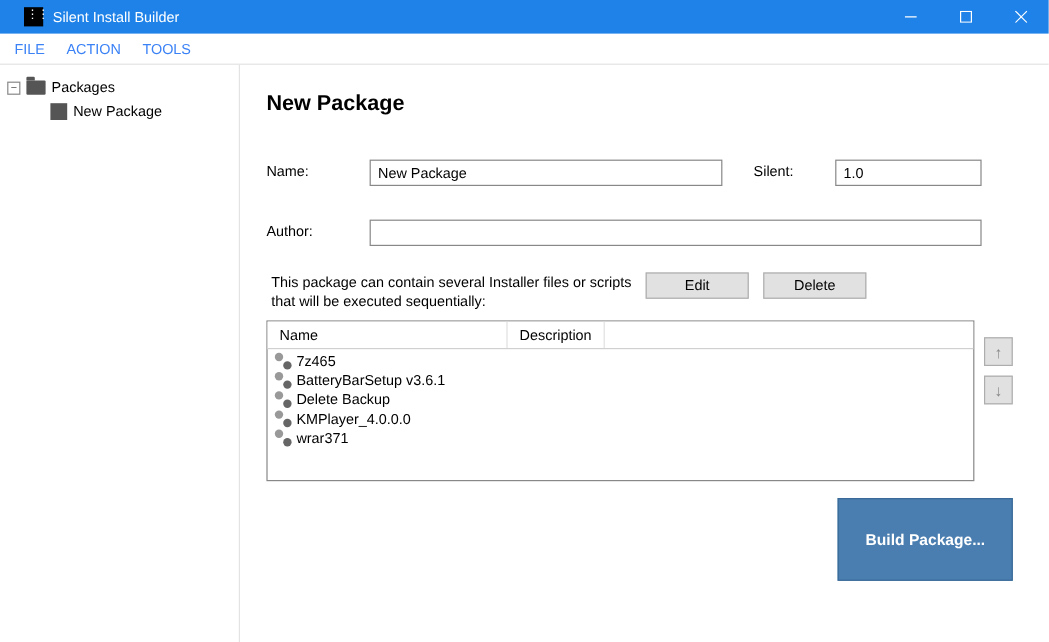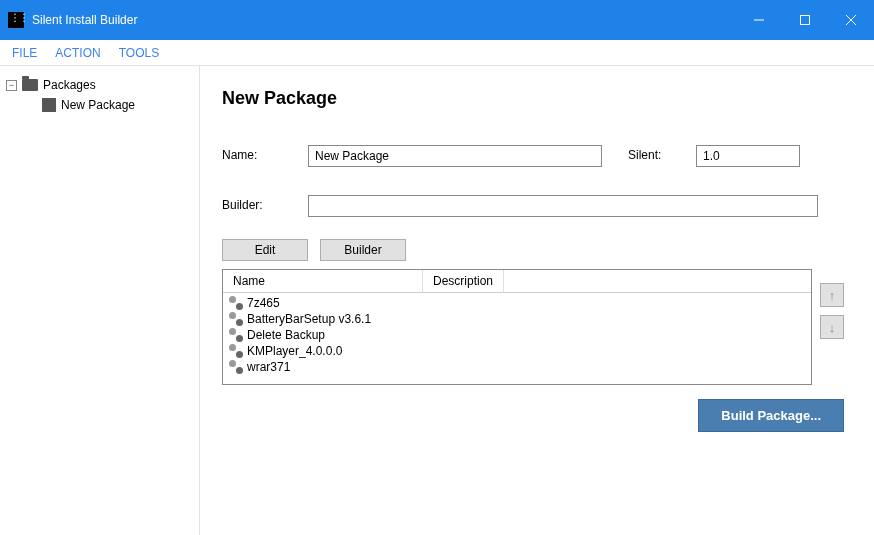--- a/index.html
+++ b/index.html
@@ -1,18 +1,18 @@
 <!DOCTYPE html>
 <html><head>
 <meta charset="utf-8">
 <style>
 * { box-sizing: border-box; margin: 0; padding: 0; }
 body { font-family: "Segoe UI", Tahoma, sans-serif; font-size: 12px; background: #fff; width: 874px; height: 535px; overflow: hidden; }
 
-.titlebar { background: #1e82e8; color: #fff; height: 40px; display: flex; align-items: center; padding-left: 8px; }
+.titlebar { background: #1e82e8; color: #fff; height: 28px; display: flex; align-items: center; padding-left: 20px; }
 .titlebar .app-icon { width: 16px; height: 16px; background: #000; display: inline-block; margin-right: 8px; position: relative; }
 .titlebar .app-icon::before { content: "⋮⋮"; color: #fff; font-size: 10px; position: absolute; left: 2px; top: 0; letter-spacing: -1px; }
 .titlebar .title-text { flex: 1; font-size: 12px; }
 .titlebar .win-controls { display: flex; }
 .titlebar .win-btn { width: 46px; height: 28px; display: flex; align-items: center; justify-content: center; color: #fff; }
 .titlebar .win-btn svg { stroke: #fff; fill: none; }
 
 .menubar { height: 26px; display: flex; align-items: center; padding-left: 12px; gap: 18px; border-bottom: 1px solid #e3e3e3; color: #3b82f6; font-size: 12px; }
 .menubar .menu-item { cursor: default; }
 
@@ -27,46 +27,46 @@
 .tree-child .pkg-icon { width: 14px; height: 14px; background: #555; display: inline-block; }
 
 .main { flex: 1; padding: 22px 30px 10px 22px; position: relative; }
 .page-title { font-size: 18px; font-weight: bold; margin-bottom: 36px; }
 
 .form-row { display: flex; align-items: flex-start; margin-bottom: 12px; margin-top: 28px; }
 .form-label { width: 86px; padding-top: 3px; }
 .text-input { border: 1px solid #888; height: 22px; padding: 2px 6px; font-family: inherit; font-size: 12px; }
 .name-input { width: 294px; }
 .version-label { width: 68px; padding-top: 3px; margin-left: 26px; }
-.version-input { width: 104px; }
+.version-input { width: 122px; }
 .author-input { width: 510px; }
 .desc-area { width: 510px; height: 54px; border: 1px solid #888; padding: 4px 6px; font-family: inherit; font-size: 12px; resize: none; overflow-y: scroll; }
 
 .hint-row { display: flex; align-items: flex-start; margin-top: 22px; margin-bottom: 8px; }
 .hint-text { width: 316px; padding-left: 4px; line-height: 1.35; }
 .btn-row { display: flex; gap: 12px; }
 .btn { width: 86px; height: 22px; border: 1px solid #adadad; background: #e1e1e1; font-family: inherit; font-size: 12px; cursor: default; }
 .btn.add { border: 2px solid #2a6fc7; background: #e5f1fb; }
 
 .list-wrap { display: flex; gap: 8px; }
-.list-box { flex: 1; border: 1px solid #888; height: 116px; }
+.list-box { flex: 1; border: 1px solid #888; height: 134px; }
 .list-header { display: flex; border-bottom: 1px solid #d0d0d0; background: #fff; }
 .list-header .col { padding: 4px 10px; border-right: 1px solid #e0e0e0; }
 .col-name { width: 200px; }
 .list-body { padding: 2px 0; }
 .list-row { display: flex; align-items: center; padding: 1px 6px; gap: 4px; }
 .row-icon { width: 14px; height: 14px; position: relative; }
 .row-icon::before { content: ""; position: absolute; width: 7px; height: 7px; background: #999; border-radius: 50%; top: 0; left: 0; }
 .row-icon::after { content: ""; position: absolute; width: 7px; height: 7px; background: #666; border-radius: 50%; bottom: 0; right: 0; }
 
 .arrow-col { display: flex; flex-direction: column; gap: 8px; padding-top: 14px; }
 .arrow-btn { width: 24px; height: 24px; border: 1px solid #adadad; background: #e1e1e1; display: flex; align-items: center; justify-content: center; color: #888; font-size: 13px; }
 
 .build-row { display: flex; justify-content: flex-end; margin-top: 14px; }
-.build-btn { background: #4a7eb0; color: #fff; border: 1px solid #3a6a98; padding: 8px 22px; font-family: inherit; font-size: 13px; font-weight: bold; }
+.build-btn { background: #4a7eb0; color: #fff; border: 1px solid #3a6a98; padding: 26px 22px; font-family: inherit; font-size: 13px; font-weight: bold; }
 </style>
 </head>
 <body>
 
 <div class="titlebar">
   <span class="app-icon"></span>
   <span class="title-text">Silent Install Builder</span>
   <div class="win-controls">
     <div class="win-btn">
         <svg width="10" height="10">
@@ -110,29 +110,30 @@
     <div class="page-title">New Package</div>
 
     <div class="form-row">
       <span class="form-label">Name:</span>
       <input class="text-input name-input" value="New Package" style="">
       <span class="version-label">Silent:</span>
       <input class="text-input version-input" value="1.0" style="">
     </div>
 
     <div class="form-row">
-      <span class="form-label">Builder:</span>
+      <span class="form-label">Author:</span>
       <input class="text-input author-input" value="" style="">
     </div>
 
 
     <div class="hint-row">
+      <div class="hint-text">This package can contain several Installer files or scripts that will be executed sequentially:</div>
       <div class="btn-row">
         <button class="btn">Edit</button>
-        <button class="btn">Builder</button>
+        <button class="btn">Delete</button>
       </div>
     </div>
 
     <div class="list-wrap">
       <div class="list-box">
         <div class="list-header">
           <div class="col col-name">Name</div>
           <div class="col">Description</div>
         </div>
         <div class="list-body">

